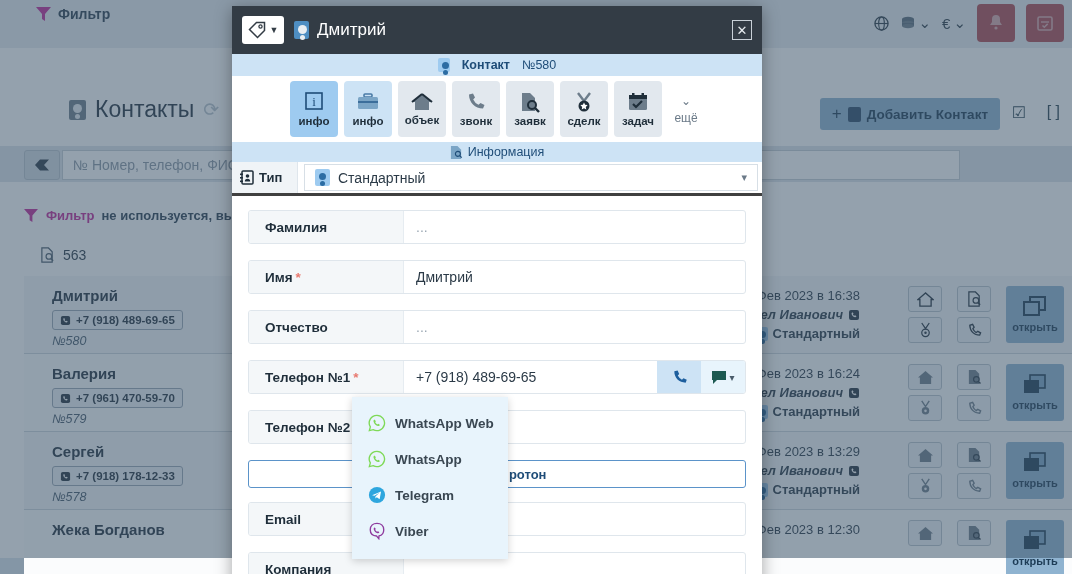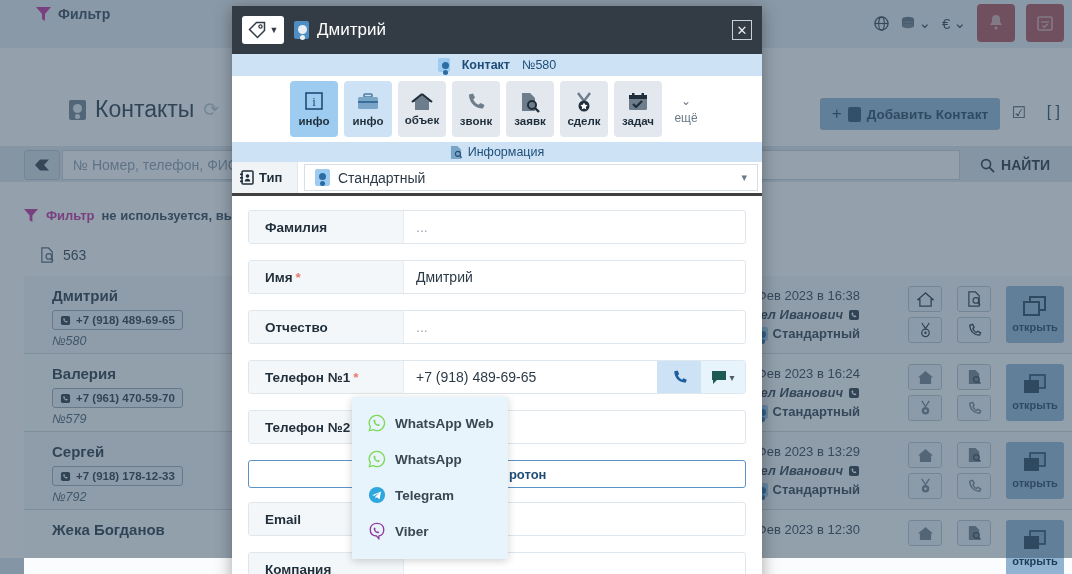--- a/index.html
+++ b/index.html
@@ -220,27 +220,20 @@
 
     <div class="search-row"></div>
     <div class="eraser-btn">
       <svg width="17" height="15" viewBox="0 0 17 15">
           <path d="M6 1.5L1 7l5 5.5h9L10 7l5-5.5z" fill="#2b3a47"></path>
         </svg>
     </div>
     <div class="search-inp">
       <span>№ Номер, телефон, ФИО, Email, Компания, Должность, Комментарий</span>
     </div>
-    <div class="find-btn">
-      <svg width="15" height="15" viewBox="0 0 16 16">
-          <circle cx="6.5" cy="6.5" r="4.8" fill="none" stroke="#1f2e3a" stroke-width="1.7"></circle>
-          <line x1="10" y1="10" x2="15" y2="15" stroke="#1f2e3a" stroke-width="1.9"></line>
-        </svg>
-      <span>НАЙТИ</span>
-    </div>
 
     <div class="filter-note">
       <span class="funnel">
         <svg width="14" height="13" viewBox="0 0 15 14">
             <path d="M0 0h15l-6 7v7l-3-2V7z" fill="#c2289a"></path>
           </svg>
       </span>
       <span class="pink">Фильтр</span>
       <span>не используется, вы видите все записи</span>
     </div>
@@ -404,21 +397,21 @@
 
       <div class="list-row">
         <div class="lr-name">Сергей</div>
         <div class="lr-phone">
           <svg width="11" height="11" viewBox="0 0 12 12">
               <rect x="1" y="1" width="10" height="10" rx="2" fill="#24323f"></rect>
               <path d="M3.5 4.2c0 2.2 1.8 4 4 4l1-1-1.4-1-.9.6a3.4 3.4 0 0 1-1.3-1.3l.6-.9-1-1.4z" fill="#fff"></path>
             </svg>
           <span>+7 (918) 178-12-33</span>
         </div>
-        <div class="lr-num">№792</div>
+        <div class="lr-num">№578</div>
         <div class="lr-meta">
           <div class="lm-line">
             <svg width="10" height="12" viewBox="0 0 10 12">
                 <rect x="0.5" y="1.5" width="9" height="9.5" rx="1" fill="none" stroke="#4a5b6a" stroke-width="1.1"></rect>
                 <line x1="0.5" y1="4" x2="9.5" y2="4" stroke="#4a5b6a" stroke-width="1.1"></line>
               </svg>
             <span>1 Фев 2023 в 13:29</span>
           </div>
           <div class="lm-line it">
             <span>й Павел Иванович</span>

